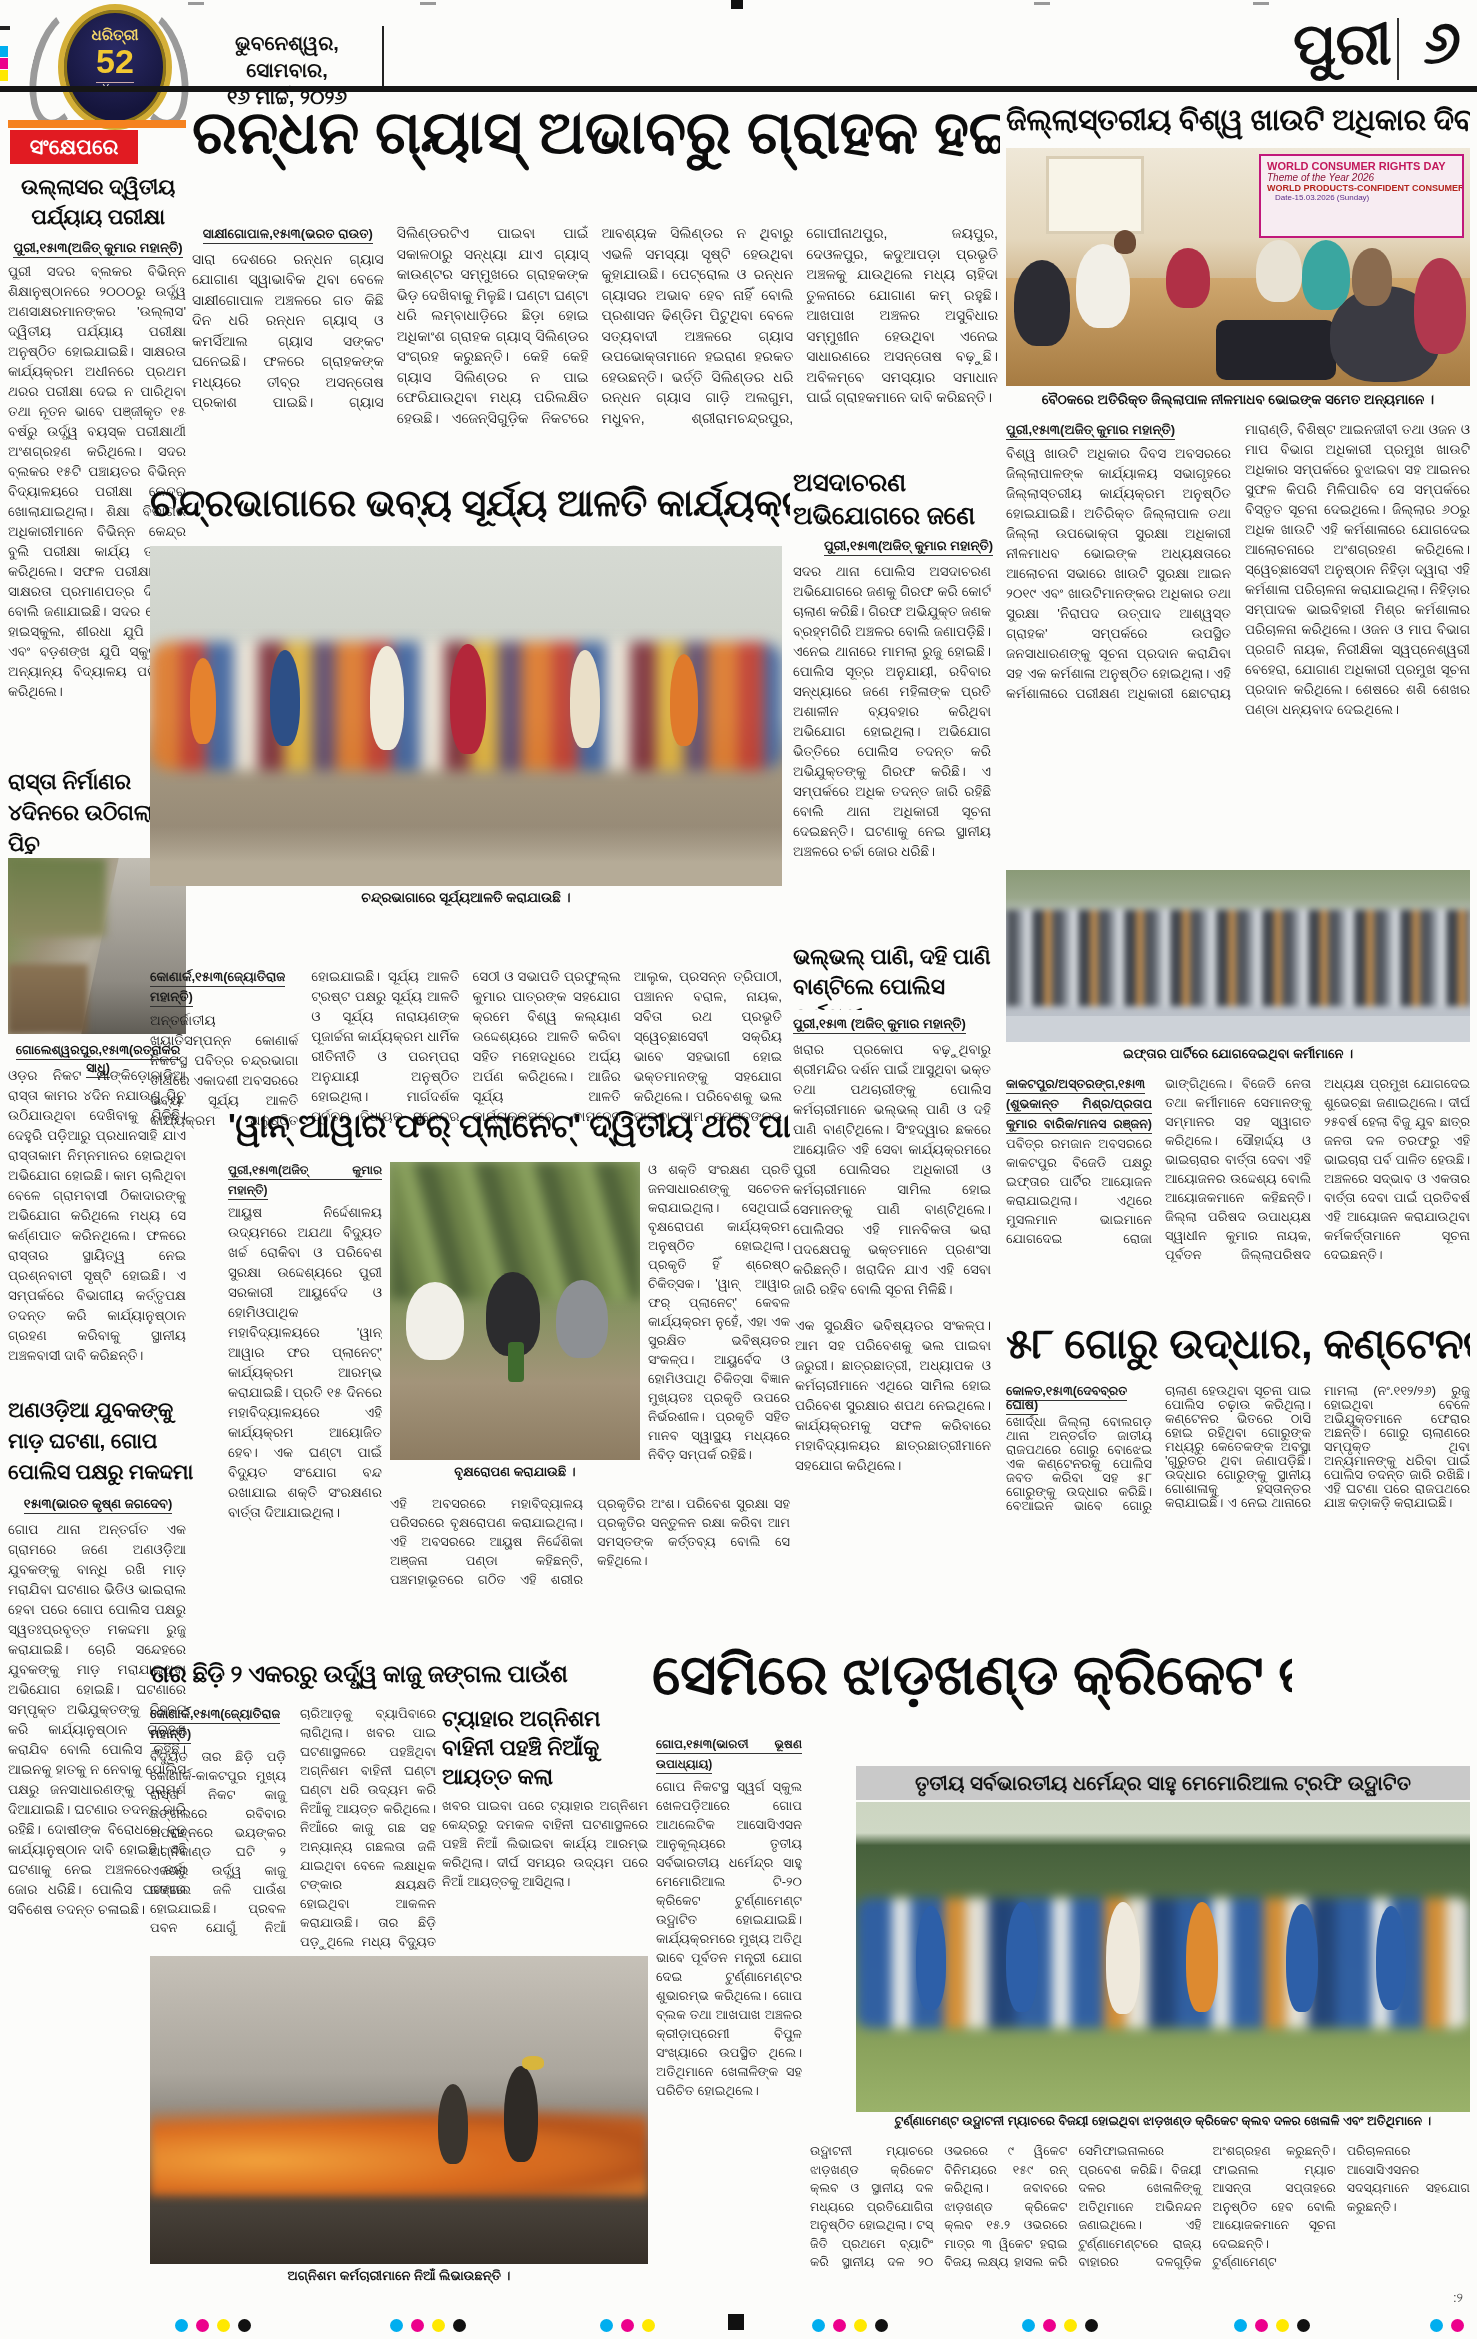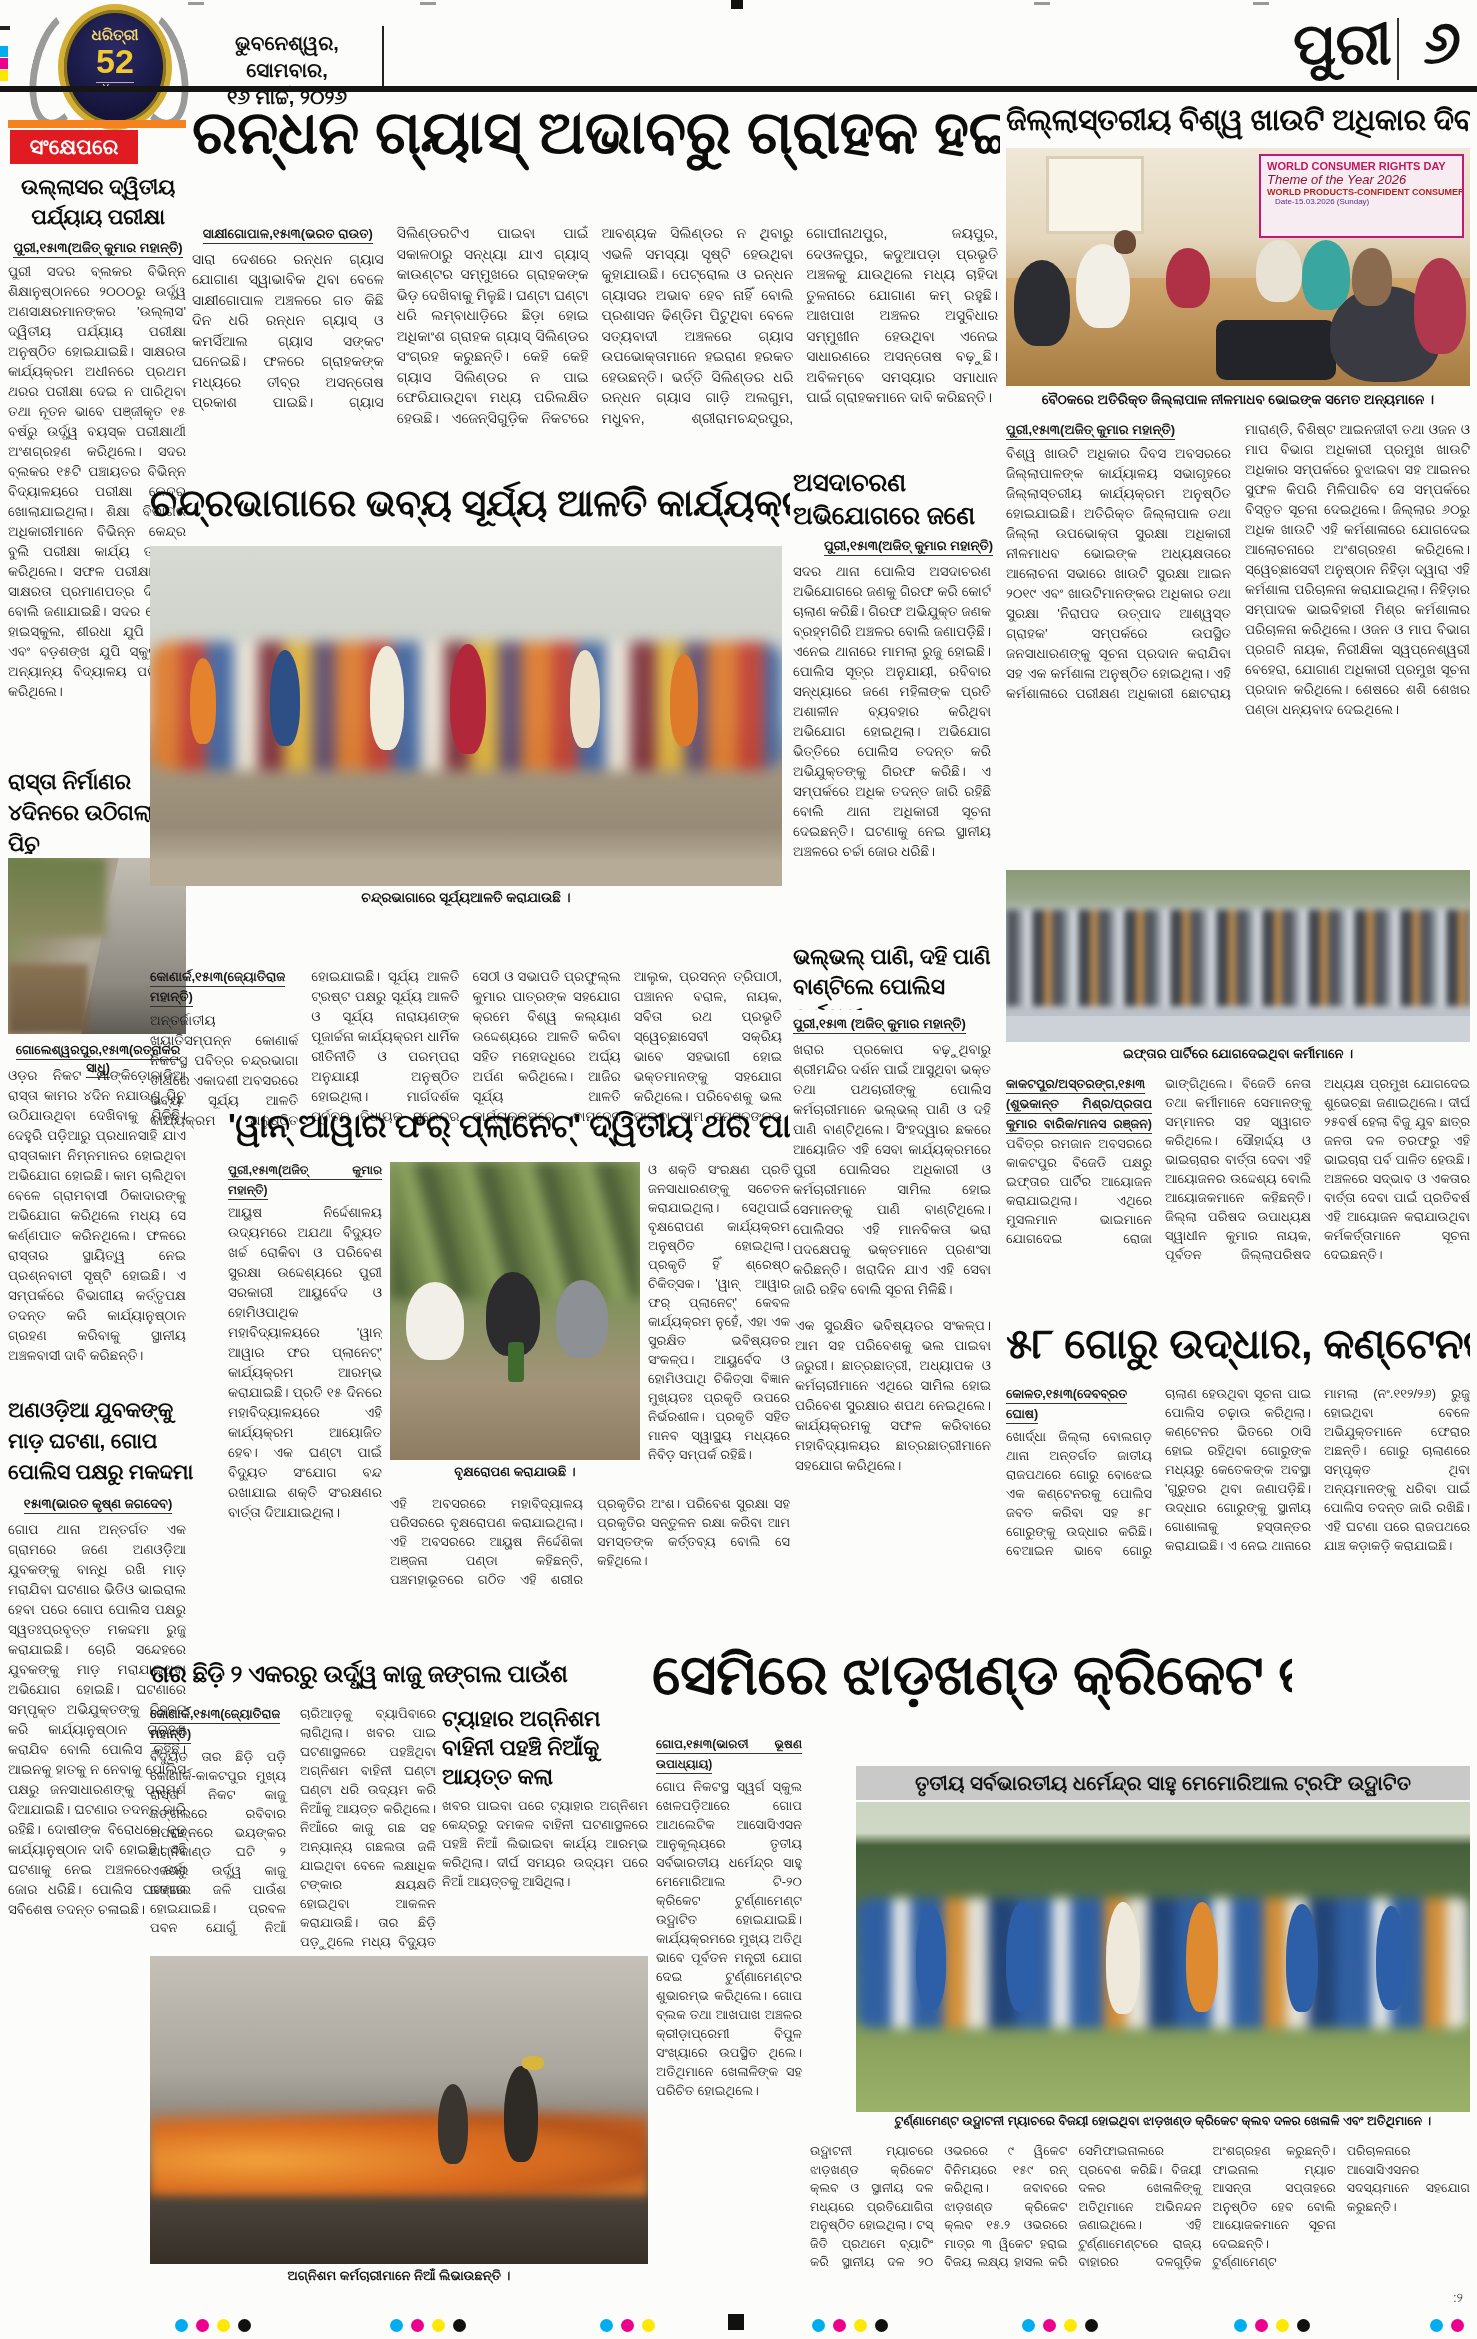--- a/index.html
+++ b/index.html
@@ -109,21 +109,21 @@
     <div style="text-align:center;margin-bottom:4px;"><span class="byline">ସାକ୍ଷୀଗୋପାଳ,୧୫ା୩(ଭରତ ରାଉତ)</span></div>
     <span>ସାରା ଦେଶରେ ରନ୍ଧନ ଗ୍ୟାସ ଯୋଗାଣ ସ୍ୱାଭାବିକ ଥିବା ବେଳେ ସାକ୍ଷୀଗୋପାଳ ଅଞ୍ଚଳରେ ଗତ କିଛି ଦିନ ଧରି ରନ୍ଧନ ଗ୍ୟାସ୍ ଓ କମର୍ସିଆଲ ଗ୍ୟାସ ସଙ୍କଟ ଘନେଇଛି। ଫଳରେ ଗ୍ରାହକଙ୍କ ମଧ୍ୟରେ ତୀବ୍ର ଅସନ୍ତୋଷ ପ୍ରକାଶ ପାଇଛି। ଗ୍ୟାସ ସିଲିଣ୍ଡରଟିଏ ପାଇବା ପାଇଁ ସକାଳଠାରୁ ସନ୍ଧ୍ୟା ଯାଏ ଗ୍ୟାସ୍ କାଉଣ୍ଟର ସମ୍ମୁଖରେ ଗ୍ରାହକଙ୍କ ଭିଡ଼ ଦେଖିବାକୁ ମିଳୁଛି। ଘଣ୍ଟା ଘଣ୍ଟା ଧରି ଲମ୍ବାଧାଡ଼ିରେ ଛିଡ଼ା ହୋଇ ଅଧିକାଂଶ ଗ୍ରାହକ ଗ୍ୟାସ୍ ସିଲିଣ୍ଡର ସଂଗ୍ରହ କରୁଛନ୍ତି। କେହି କେହି ଗ୍ୟାସ ସିଲିଣ୍ଡର ନ ପାଇ ଫେରିଯାଉଥିବା ମଧ୍ୟ ପରିଲକ୍ଷିତ ହେଉଛି। ଏଜେନ୍ସିଗୁଡ଼ିକ ନିକଟରେ ଆବଶ୍ୟକ ସିଲିଣ୍ଡର ନ ଥିବାରୁ ଏଭଳି ସମସ୍ୟା ସୃଷ୍ଟି ହେଉଥିବା କୁହାଯାଉଛି। ପେଟ୍ରୋଲ ଓ ରନ୍ଧନ ଗ୍ୟାସର ଅଭାବ ହେବ ନାହିଁ ବୋଲି ପ୍ରଶାସନ ଢିଣ୍ଡିମ ପିଟୁଥିବା ବେଳେ ସତ୍ୟବାଦୀ ଅଞ୍ଚଳରେ ଗ୍ୟାସ ଉପଭୋକ୍ତାମାନେ ହଇରାଣ ହରକତ ହେଉଛନ୍ତି। ଭର୍ତ୍ତି ସିଲିଣ୍ଡର ଧରି ରନ୍ଧନ ଗ୍ୟାସ ଗାଡ଼ି ଅଲଗୁମ, ମଧୁବନ, ଶ୍ରୀରାମଚନ୍ଦ୍ରପୁର, ଗୋପୀନାଥପୁର, ଜୟପୁର, ଦେଓଳପୁର, କଦୁଆପଡ଼ା ପ୍ରଭୃତି ଅଞ୍ଚଳକୁ ଯାଉଥିଲେ ମଧ୍ୟ ଚାହିଦା ତୁଳନାରେ ଯୋଗାଣ କମ୍ ରହୁଛି। ଆଖପାଖ ଅଞ୍ଚଳର ଅସୁବିଧାର ସମ୍ମୁଖୀନ ହେଉଥିବା ଏନେଇ ସାଧାରଣରେ ଅସନ୍ତୋଷ ବଢ଼ୁଛି। ଅବିଳମ୍ବେ ସମସ୍ୟାର ସମାଧାନ ପାଇଁ ଗ୍ରାହକମାନେ ଦାବି କରିଛନ୍ତି।</span>
   </div>
 
   <div class="abs hl" style="left:1006px;top:98px;width:464px;height:46px;font-size:30px;line-height:44px;text-align:center;">ଜିଲ୍ଲାସ୍ତରୀୟ ବିଶ୍ୱ ଖାଉଟି ଅଧିକାର ଦିବସ</div>
   <div class="photo" style="left:1006px;top:148px;width:464px;height:238px;
        background:linear-gradient(180deg,#efe8d8 0%,#e4d7bd 38%,#cdb186 60%,#9d7d52 100%);">
     <div style="position:absolute;left:40px;top:8px;width:92px;height:72px;background:#f8f4e8;border:3px solid #d9cdb4;"></div>
     <div style="position:absolute;right:6px;top:6px;width:205px;height:84px;background:#f7ecf2;border:2px solid #c1187b;padding:4px 6px;box-sizing:border-box;overflow:hidden;">
       <div style="font-size:11px;font-weight:bold;color:#c2185b;white-space:nowrap;">WORLD CONSUMER RIGHTS DAY</div>
-      <div style="font-size:13px;font-style:italic;color:#8a1538;white-space:nowrap;">Theme of the Year 2026</div>
+      <div style="font-size:10px;font-style:italic;color:#8a1538;white-space:nowrap;">Theme of the Year 2026</div>
       <div style="font-size:9px;font-weight:bold;color:#b3261e;white-space:nowrap;">WORLD PRODUCTS-CONFIDENT CONSUMERS</div>
       <div style="font-size:8px;color:#5b2d86;white-space:nowrap;padding-left:8px;">Date-15.03.2026 (Sunday)</div>
     </div>
     <div style="position:absolute;left:0;bottom:0;width:100%;height:108px;background:linear-gradient(180deg,#cda briefly,#a67b42);background:linear-gradient(180deg,#cfa76e,#a67b42);"></div>
     <div class="fig" style="left:8px;bottom:40px;width:56px;height:86px;background:#2c2c33;"></div>
     <div class="fig" style="left:210px;bottom:6px;width:120px;height:60px;background:#23232a;border-radius:10px;"></div>
     <div class="fig" style="right:30px;bottom:4px;width:110px;height:96px;background:#3a3a42;"></div>
     <div class="fig" style="left:70px;top:96px;width:54px;height:84px;background:#f2efe7;"></div>
     <div class="fig" style="left:108px;top:82px;width:22px;height:24px;background:#6b4a35;"></div>
     <div class="fig" style="left:160px;top:100px;width:44px;height:60px;background:#b03046;"></div>
@@ -176,21 +176,21 @@
          background:repeating-linear-gradient(90deg,#50555d 0 12px,#9aa0a8 12px 19px,#dfe3e7 19px 26px,#3f444c 26px 38px,#b9894f 38px 46px);"></div>
     <div style="position:absolute;left:0;bottom:0;width:100%;height:26px;background:#cdd2d8;"></div>
   </div>
   <div class="abs caption" style="left:1006px;top:1046px;width:464px;font-size:13px;">ଇଫ୍ତାର ପାର୍ଟିରେ ଯୋଗଦେଇଥିବା କର୍ମୀମାନେ ।</div>
   <div class="abs body-txt cols3" style="left:1006px;top:1074px;width:464px;height:236px;font-size:13px;line-height:19px;">
     <span class="byline" style="font-size:12.5px;">କାକଟପୁର/ଅସ୍ତରଙ୍ଗ,୧୫ା୩ (ଶୁଭକାନ୍ତ ମିଶ୍ର/ପ୍ରତାପ କୁମାର ବାରିକ/ମାନସ ରଞ୍ଜନ)</span>
     <span>ପବିତ୍ର ରମଜାନ ଅବସରରେ କାକଟପୁର ବିଜେଡି ପକ୍ଷରୁ ଇଫ୍ତାର ପାର୍ଟିର ଆୟୋଜନ କରାଯାଇଥିଲା। ଏଥିରେ ମୁସଲମାନ ଭାଇମାନେ ଯୋଗଦେଇ ରୋଜା ଭାଙ୍ଗିଥିଲେ। ବିଜେଡି ନେତା ତଥା କର୍ମୀମାନେ ସେମାନଙ୍କୁ ସମ୍ମାନର ସହ ସ୍ୱାଗତ କରିଥିଲେ। ସୌହାର୍ଦ୍ଦ୍ୟ ଓ ଭାଇଚାରାର ବାର୍ତ୍ତା ଦେବା ଏହି ଆୟୋଜନର ଉଦ୍ଦେଶ୍ୟ ବୋଲି ଆୟୋଜକମାନେ କହିଛନ୍ତି। ଜିଲ୍ଲା ପରିଷଦ ଉପାଧ୍ୟକ୍ଷ ସ୍ୱାଧୀନ କୁମାର ନାୟକ, ପୂର୍ବତନ ଜିଲ୍ଲାପରିଷଦ ଅଧ୍ୟକ୍ଷ ପ୍ରମୁଖ ଯୋଗଦେଇ ଶୁଭେଚ୍ଛା ଜଣାଇଥିଲେ। ଦୀର୍ଘ ୨୫ବର୍ଷ ହେଲା ବିଜୁ ଯୁବ ଛାତ୍ର ଜନତା ଦଳ ତରଫରୁ ଏହି ଭାଇଚାରା ପର୍ବ ପାଳିତ ହେଉଛି। ଅଞ୍ଚଳରେ ସଦ୍ଭାବ ଓ ଏକତାର ବାର୍ତ୍ତା ଦେବା ପାଇଁ ପ୍ରତିବର୍ଷ ଏହି ଆୟୋଜନ କରାଯାଉଥିବା କର୍ମକର୍ତ୍ତାମାନେ ସୂଚନା ଦେଇଛନ୍ତି।</span>
   </div>
 
   <div class="abs hl" style="left:1006px;top:1316px;width:464px;height:58px;font-size:42px;line-height:56px;text-align:center;">୫୮ ଗୋରୁ ଉଦ୍ଧାର, କଣ୍ଟେନର ଜବତ</div>
-  <div class="abs body-txt cols3" style="left:1006px;top:1384px;width:464px;height:256px;font-size:13px;line-height:19px;">
+  <div class="abs body-txt cols3" style="left:1006px;top:1384px;width:464px;height:256px;font-size:13px;line-height:14px;">
     <div style="margin-bottom:3px;"><span class="byline" style="font-size:12.5px;">କୋଳତ,୧୫ା୩(ଦେବବ୍ରତ ଘୋଷ)</span></div>
     <span>ଖୋର୍ଦ୍ଧା ଜିଲ୍ଲା ବୋଲଗଡ଼ ଥାନା ଅନ୍ତର୍ଗତ ଜାତୀୟ ରାଜପଥରେ ଗୋରୁ ବୋଝେଇ ଏକ କଣ୍ଟେନରକୁ ପୋଲିସ ଜବତ କରିବା ସହ ୫୮ ଗୋରୁଙ୍କୁ ଉଦ୍ଧାର କରିଛି। ବେଆଇନ ଭାବେ ଗୋରୁ ଚାଲାଣ ହେଉଥିବା ସୂଚନା ପାଇ ପୋଲିସ ଚଢ଼ାଉ କରିଥିଲା। କଣ୍ଟେନର ଭିତରେ ଠାସି ହୋଇ ରହିଥିବା ଗୋରୁଙ୍କ ମଧ୍ୟରୁ କେତେକଙ୍କ ଅବସ୍ଥା 'ଗୁରୁତର ଥିବା ଜଣାପଡ଼ିଛି। ଉଦ୍ଧାର ଗୋରୁଙ୍କୁ ସ୍ଥାନୀୟ ଗୋଶାଳାକୁ ହସ୍ତାନ୍ତର କରାଯାଇଛି। ଏ ନେଇ ଥାନାରେ ମାମଲା (ନଂ.୧୧୨/୨୬) ରୁଜୁ ହୋଇଥିବା ବେଳେ ଅଭିଯୁକ୍ତମାନେ ଫେରାର ଅଛନ୍ତି। ଗୋରୁ ଚାଲାଣରେ ସମ୍ପୃକ୍ତ ଥିବା ଅନ୍ୟମାନଙ୍କୁ ଧରିବା ପାଇଁ ପୋଲିସ ତଦନ୍ତ ଜାରି ରଖିଛି। ଏହି ଘଟଣା ପରେ ରାଜପଥରେ ଯାଞ୍ଚ କଡ଼ାକଡ଼ି କରାଯାଇଛି।</span>
   </div>
 
   <div class="abs hl" style="left:228px;top:1102px;width:562px;height:50px;font-size:33px;line-height:48px;">'ୱାନ୍ ଆୱାର ଫର୍ ପ୍ଲାନେଟ୍' ଦ୍ୱିତୀୟ ଥର ପାଳିତ</div>
   <div class="abs body-txt" style="left:228px;top:1160px;width:154px;height:486px;">
     <div style="margin-bottom:3px;"><span class="byline" style="font-size:12px;">ପୁରୀ,୧୫ା୩(ଅଜିତ୍ କୁମାର ମହାନ୍ତି)</span></div>
     <span>ଆୟୁଷ ନିର୍ଦ୍ଦେଶାଳୟ ଉଦ୍ୟମରେ ଅଯଥା ବିଦ୍ୟୁତ ଖର୍ଚ୍ଚ ରୋକିବା ଓ ପରିବେଶ ସୁରକ୍ଷା ଉଦ୍ଦେଶ୍ୟରେ ପୁରୀ ସରକାରୀ ଆୟୁର୍ବେଦ ଓ ହୋମିଓପାଥିକ ମହାବିଦ୍ୟାଳୟରେ 'ୱାନ୍ ଆୱାର ଫର ପ୍ଲାନେଟ୍' କାର୍ଯ୍ୟକ୍ରମ ଆରମ୍ଭ କରାଯାଇଛି। ପ୍ରତି ୧୫ ଦିନରେ ମହାବିଦ୍ୟାଳୟରେ ଏହି କାର୍ଯ୍ୟକ୍ରମ ଆୟୋଜିତ ହେବ। ଏକ ଘଣ୍ଟା ପାଇଁ ବିଦ୍ୟୁତ ସଂଯୋଗ ବନ୍ଦ ରଖାଯାଇ ଶକ୍ତି ସଂରକ୍ଷଣର ବାର୍ତ୍ତା ଦିଆଯାଇଥିଲା।</span>
   </div>
   <div class="photo" style="left:390px;top:1162px;width:250px;height:298px;

